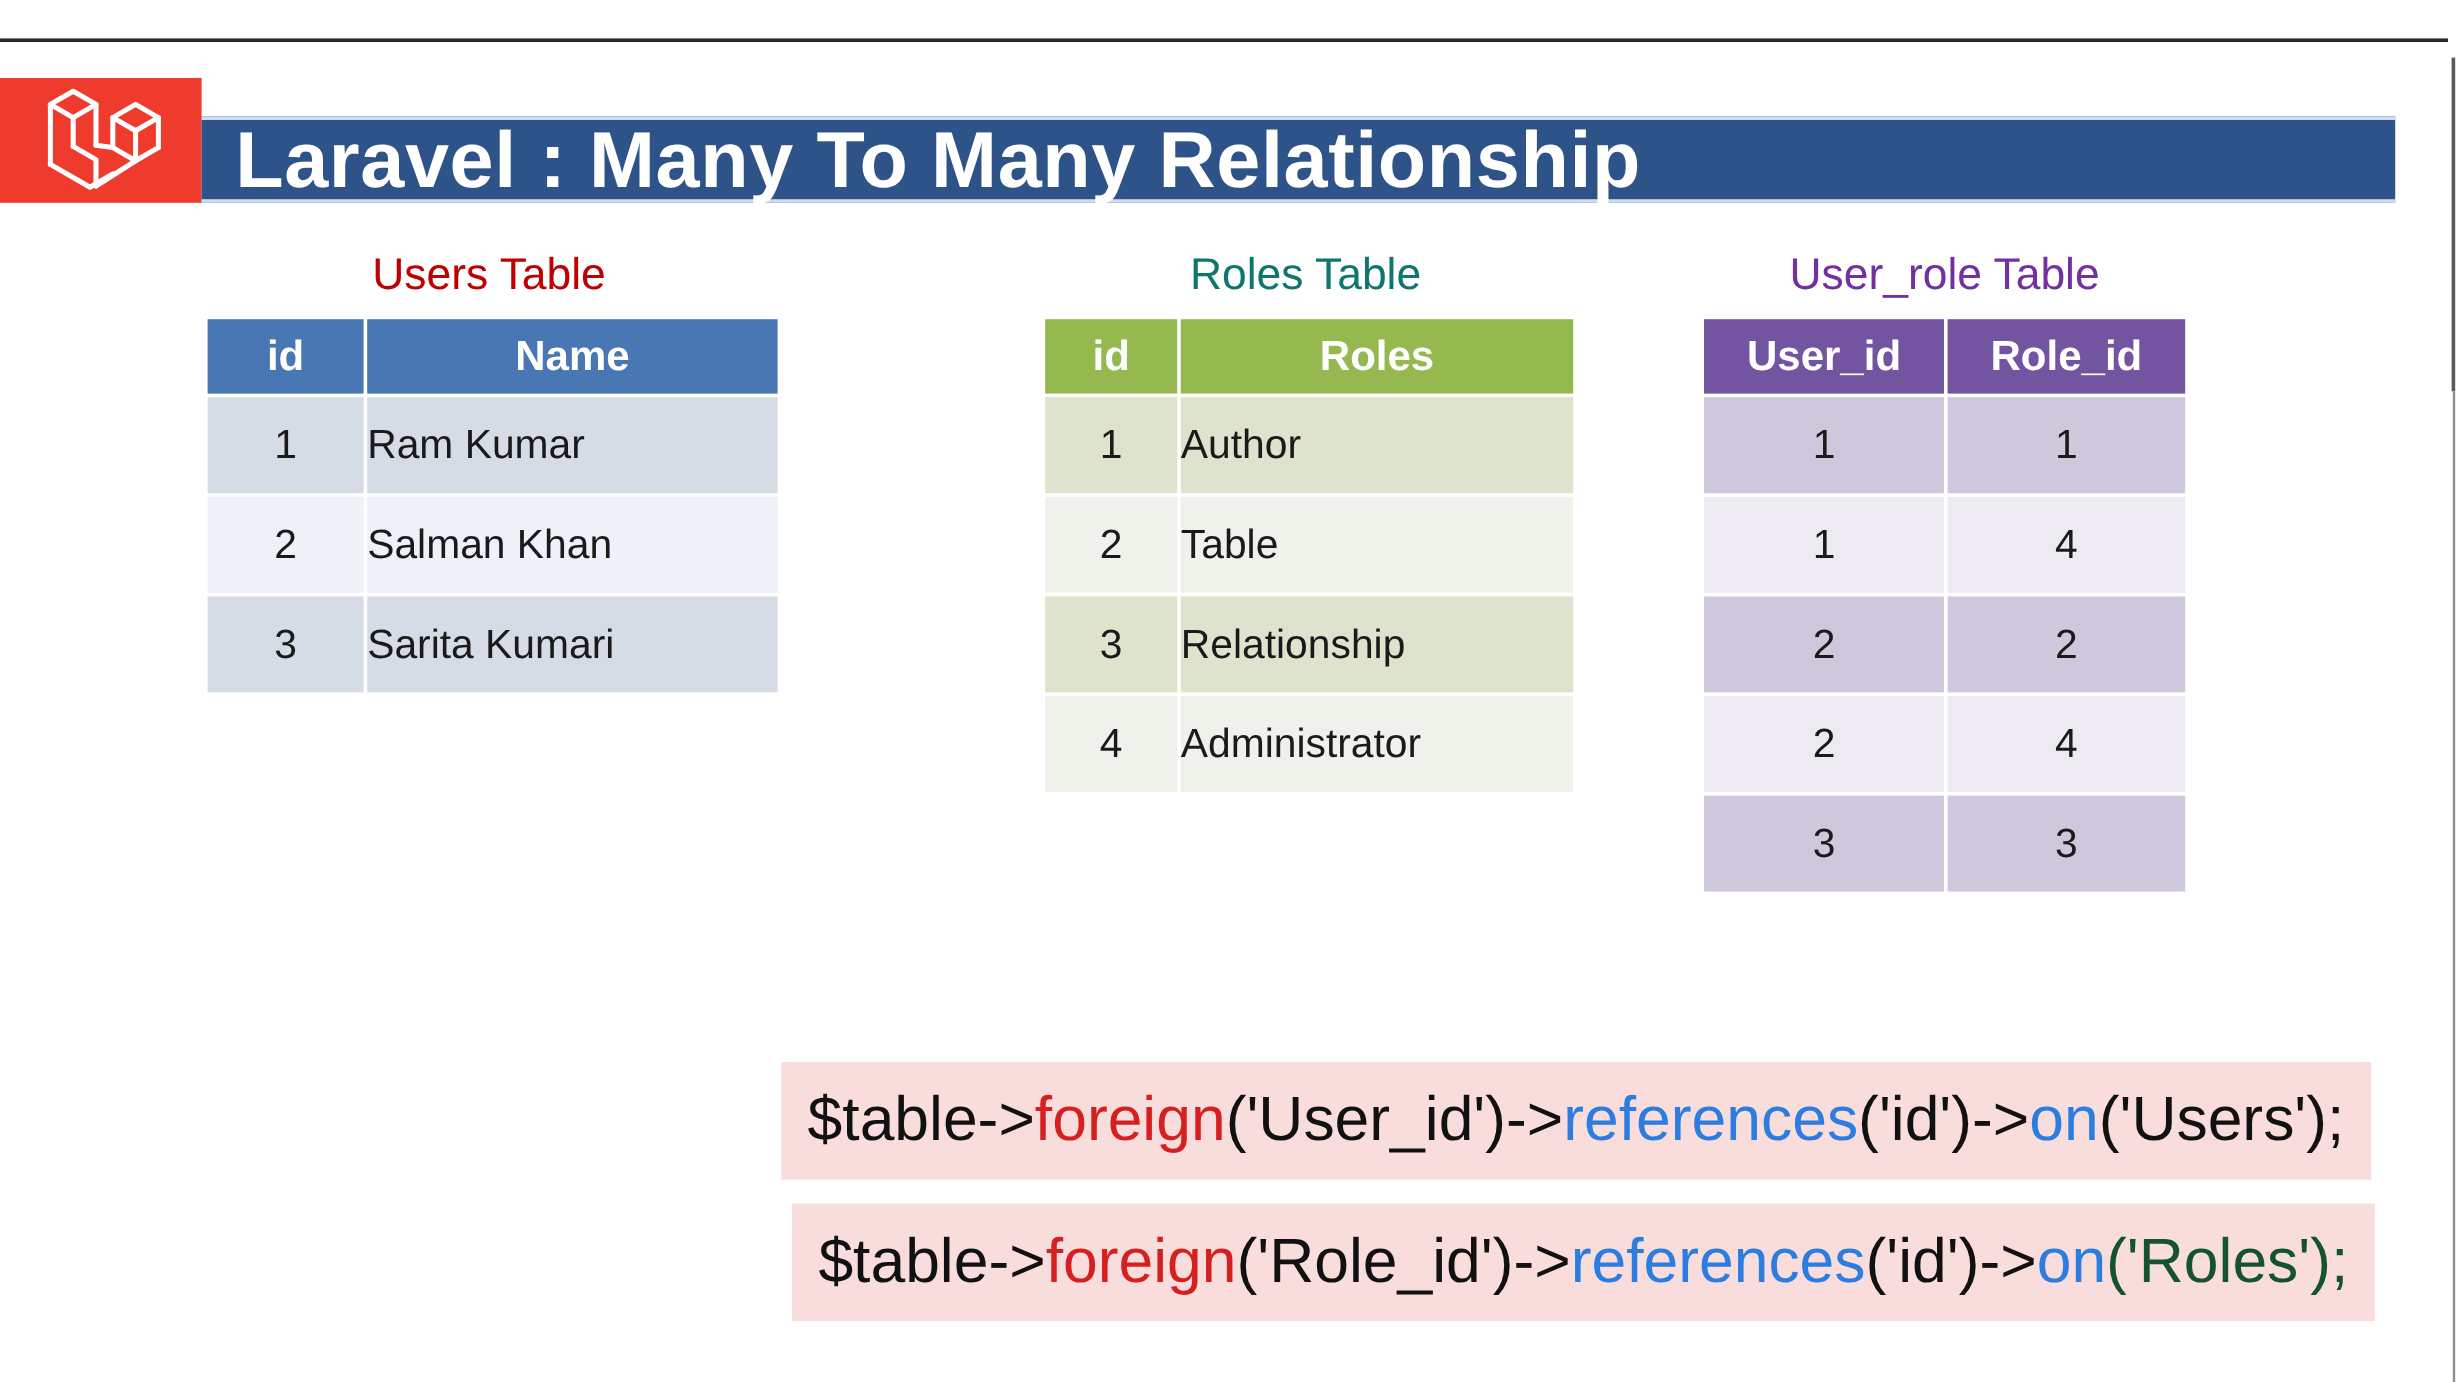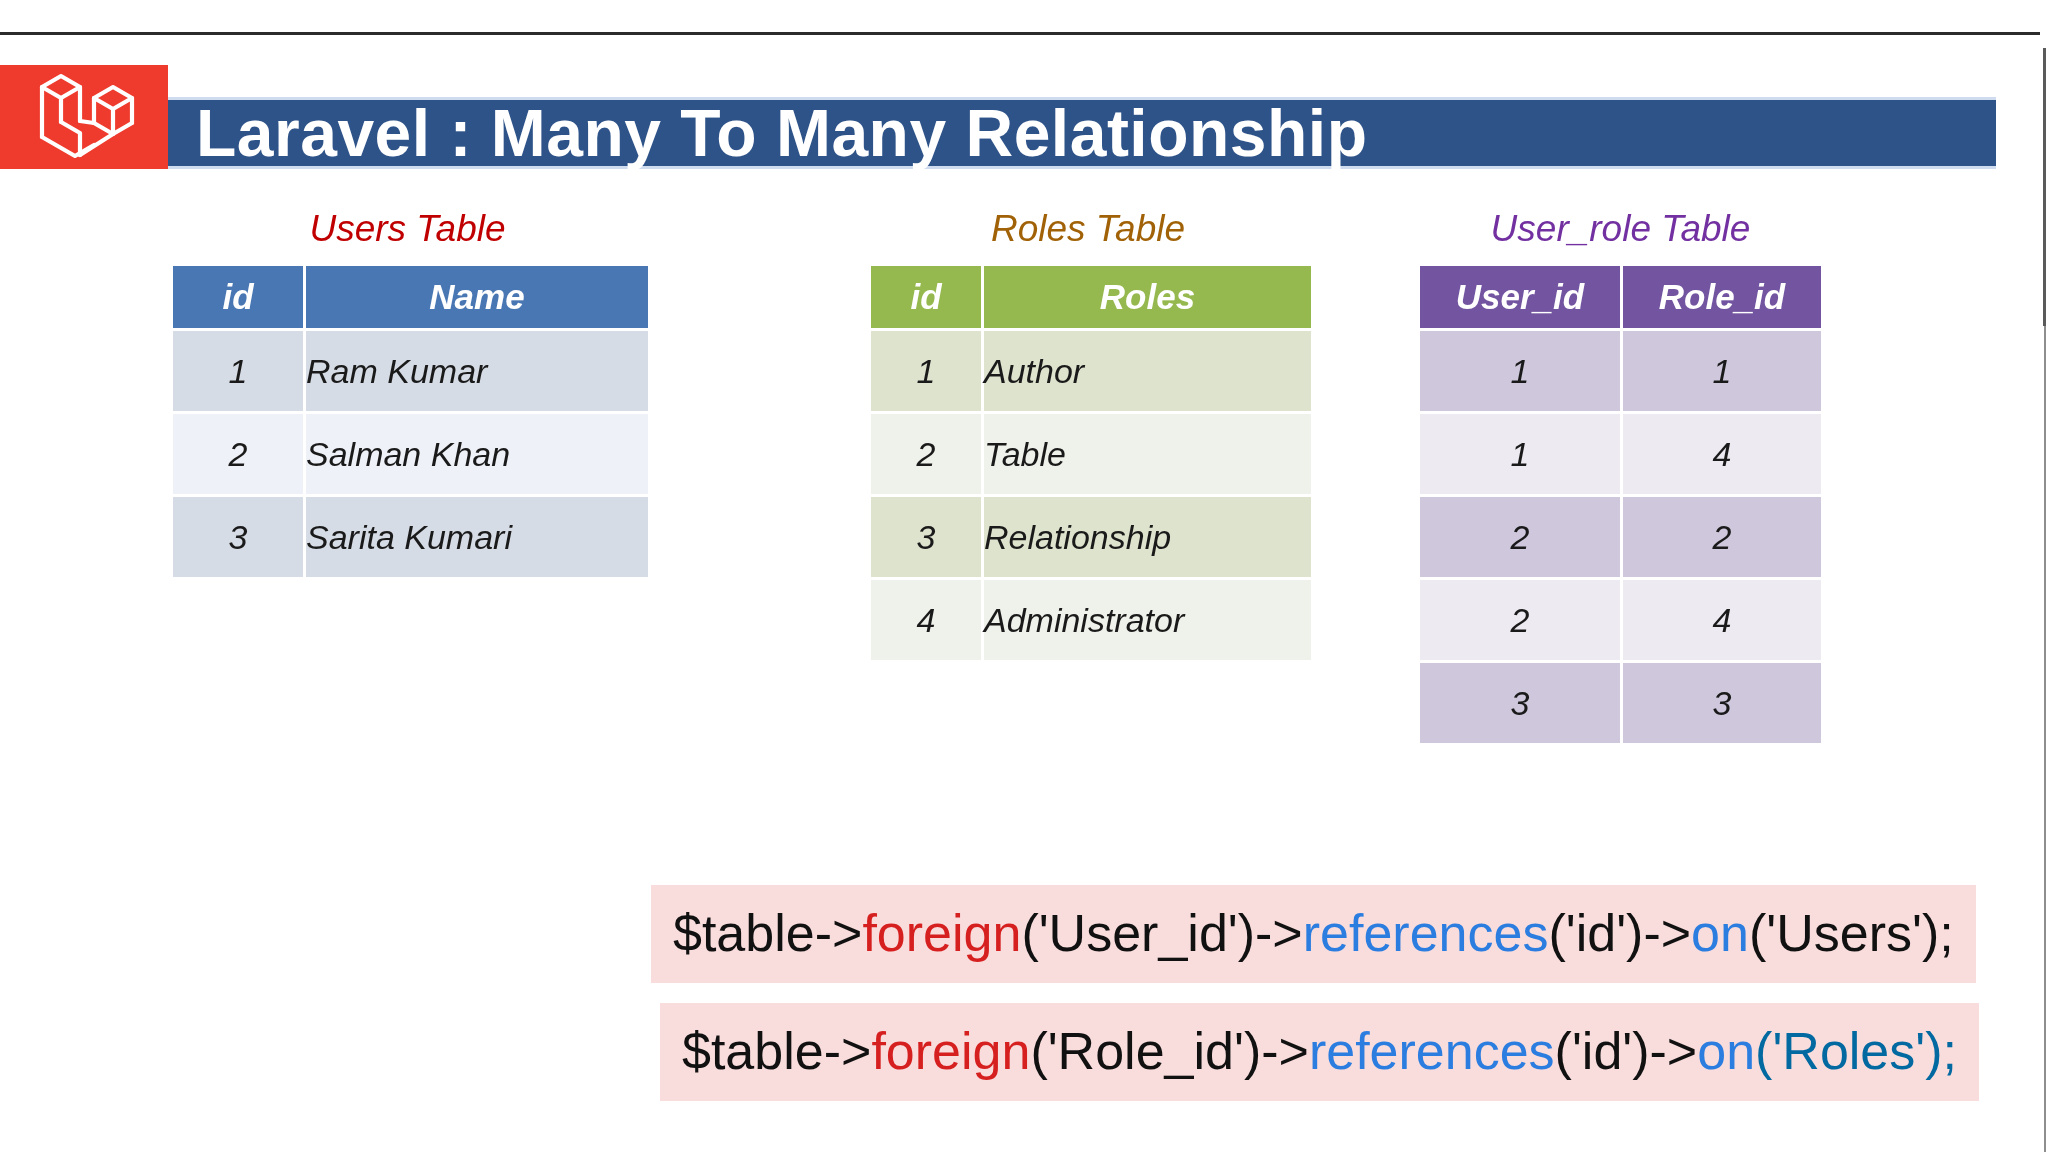--- a/index.html
+++ b/index.html
@@ -81,21 +81,21 @@
     color: #ffffff;
     font-size: 66px;
     font-weight: bold;
     letter-spacing: 0.5px;
     padding-left: 28px;
     line-height: 1;
     white-space: nowrap;
   }
 
   
-  .tbl-block { position: absolute; font-style: italic; }
+  .tbl-block { position: absolute; }
   .tbl-caption {
     font-size: 37px;
     text-align: center;
     line-height: 1;
     margin-bottom: 16px;
     white-space: nowrap;
   }
   table.db {
     border-collapse: separate;
     border-spacing: 3px;
@@ -209,21 +209,21 @@
         </tr>
         <tr>
           <td class="c-id r-odd">3</td>
           <td class="c-txt r-odd">Sarita Kumari</td>
         </tr>
       </tbody>
     </table>
   </div>
 
   <div class="tbl-block" style="left:868px; top:210px;">
-    <div class="tbl-caption" style="color:#a16207; width:440px;">Roles Table</div>
+    <div class="tbl-caption" style="color:#0f766e; width:440px;">Roles Table</div>
     <table class="db t-roles" style="width:440px;">
       <colgroup>
           <col style="width:110px;">
           <col style="width:327px;">
         </colgroup>
       <thead>
         <tr>
           <th>id</th>
           <th>Roles</th>
         </tr>
@@ -285,16 +285,16 @@
         </tr>
       </tbody>
     </table>
   </div>
 
   <div class="code-line" style="left:651px; top:885px;">
     <span style="color:#111111">$table-&gt;</span><span class="kw-red">foreign</span><span style="color:#111111">('User_id')-&gt;</span><span class="kw-blue">references</span><span style="color:#111111">('id')-&gt;</span><span class="kw-blue">on</span><span style="color:#111111">('Users');</span>
   </div>
 
   <div class="code-line" style="left:660px; top:1003px;">
-    <span style="color:#111111">$table-&gt;</span><span class="kw-red">foreign</span><span style="color:#111111">('Role_id')-&gt;</span><span class="kw-blue">references</span><span style="color:#111111">('id')-&gt;</span><span class="kw-blue">on</span><span style="color:#0369a1">('Roles');</span>
+    <span style="color:#111111">$table-&gt;</span><span class="kw-red">foreign</span><span style="color:#111111">('Role_id')-&gt;</span><span class="kw-blue">references</span><span style="color:#111111">('id')-&gt;</span><span class="kw-blue">on</span><span style="color:#14532d">('Roles');</span>
   </div>
 
 </div>
 
 </body></html>

